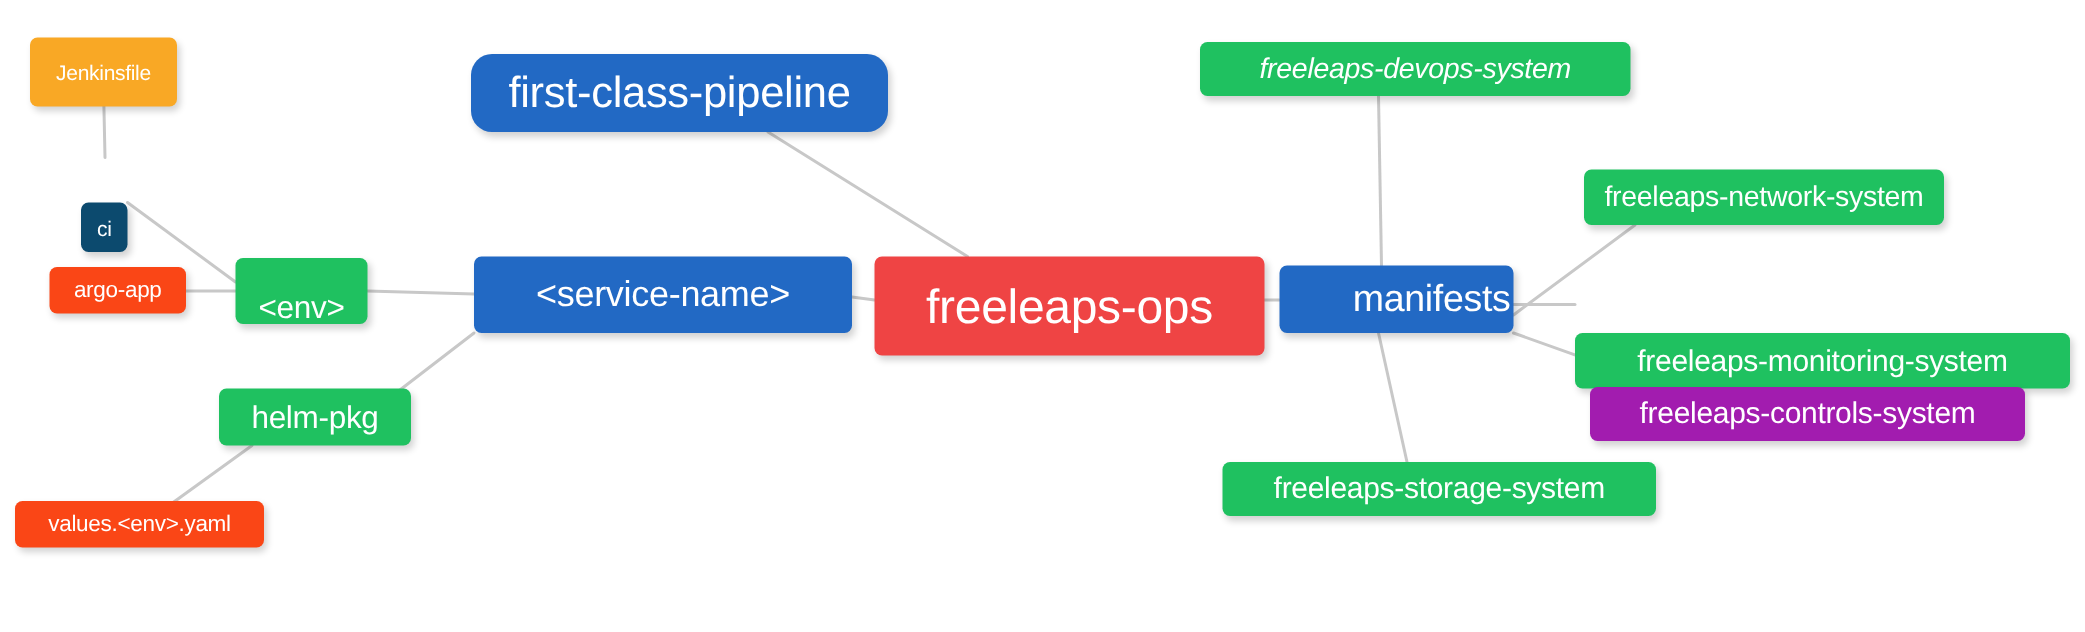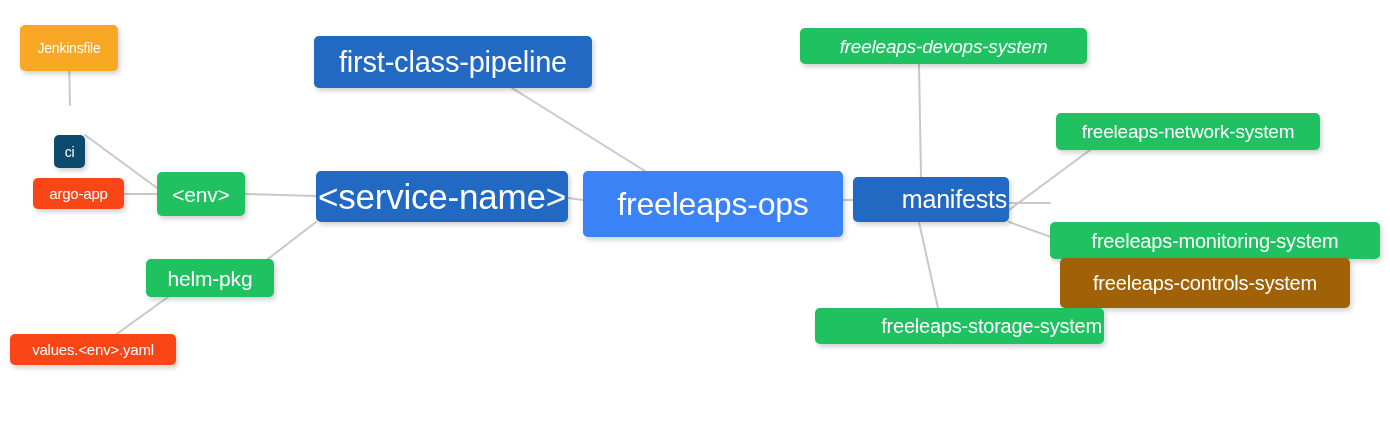--- a/index.html
+++ b/index.html
@@ -75,50 +75,50 @@
   <div id="node-layer">
       <div class="node" style="left: 20px; top: 25px; width: 98px; height: 46px; background: rgb(249, 168, 37); font-size: 14px;">
         <span class="node-label">Jenkinsfile</span>
       </div>
       <div class="node" style="left: 54px; top: 105px; width: 31px; height: 33px; background: #0c4a6e; font-size: 14px; margin-top: 30px;">
         <span class="node-label">ci</span>
       </div>
       <div class="node" style="left: 33px; top: 178px; width: 91px; height: 31px; background: rgb(250, 70, 22); font-size: 15px; text-align: center;">
         <span class="node-label">argo-app</span>
       </div>
-      <div class="node" style="left: 157px; top: 172px; width: 88px; height: 44px; background: rgb(31, 193, 96); font-size: 21px;">
+      <div class="node" style="left: 157px; top: 172px; width: 88px; height: 44px; background: rgb(31, 193, 96); font-size: 21px; align-items: flex-end;">
         <span class="node-label">&lt;env&gt;</span>
       </div>
       <div class="node" style="left: 146px; top: 259px; width: 128px; height: 38px; background: rgb(31, 193, 96); font-size: 21px;">
         <span class="node-label">helm-pkg</span>
       </div>
       <div class="node" style="left: 10px; top: 334px; width: 166px; height: 31px; background: rgb(250, 70, 22); font-size: 15px; text-align: center;">
         <span class="node-label">values.&lt;env&gt;.yaml</span>
       </div>
-      <div class="node" style="left: 314px; top: 36px; width: 278px; height: 52px; background: rgb(34, 105, 196); font-size: 29px;">
+      <div class="node" style="left: 314px; top: 36px; width: 278px; height: 52px; background: rgb(34, 105, 196); font-size: 29px; border-radius: 14px;">
         <span class="node-label">first-class-pipeline</span>
       </div>
-      <div class="node" style="left: 316px; top: 171px; width: 252px; height: 51px; background: rgb(34, 105, 196); font-size: 35px;">
+      <div class="node" style="left: 316px; top: 171px; width: 252px; height: 51px; background: rgb(34, 105, 196); font-size: 24px;">
         <span class="node-label">&lt;service-name&gt;</span>
       </div>
-      <div class="node" style="left: 583px; top: 171px; width: 260px; height: 66px; background: #3b82f6; font-size: 32px;">
+      <div class="node" style="left: 583px; top: 171px; width: 260px; height: 66px; background: #ef4444; font-size: 32px;">
         <span class="node-label">freeleaps-ops</span>
       </div>
       <div class="node" style="left: 853px; top: 177px; width: 156px; height: 45px; background: rgb(34, 105, 196); font-size: 25px; justify-content: flex-end;">
         <span class="node-label">manifests</span>
       </div>
       <div class="node" style="left: 800px; top: 28px; width: 287px; height: 36px; background: rgb(31, 193, 96); font-size: 19px; font-style: italic;">
         <span class="node-label">freeleaps-devops-system</span>
       </div>
-      <div class="node" style="left: 1056px; top: 113px; width: 264px; height: 37px; background: rgb(31, 193, 96); font-size: 19px;">
+      <div class="node" style="left: 1056px; top: 113px; width: 240px; height: 37px; background: rgb(31, 193, 96); font-size: 19px;">
         <span class="node-label">freeleaps-network-system</span>
       </div>
       <div class="node" style="left: 1050px; top: 186px; width: 330px; height: 37px; background: rgb(31, 193, 96); font-size: 20px; margin-top: 36px;">
         <span class="node-label">freeleaps-monitoring-system</span>
       </div>
-      <div class="node" style="left: 1060px; top: 258px; width: 290px; height: 50px; background: #a16207; font-size: 20px;">
+      <div class="node" style="left: 1060px; top: 258px; width: 290px; height: 36px; background: #a21caf; font-size: 20px;">
         <span class="node-label">freeleaps-controls-system</span>
       </div>
-      <div class="node" style="left: 815px; top: 308px; width: 289px; height: 36px; background: rgb(31, 193, 96); font-size: 20px; justify-content: flex-end;">
+      <div class="node" style="left: 815px; top: 308px; width: 289px; height: 36px; background: rgb(31, 193, 96); font-size: 20px;">
         <span class="node-label">freeleaps-storage-system</span>
       </div>
     </div>
 </div>
 
 </body></html>

